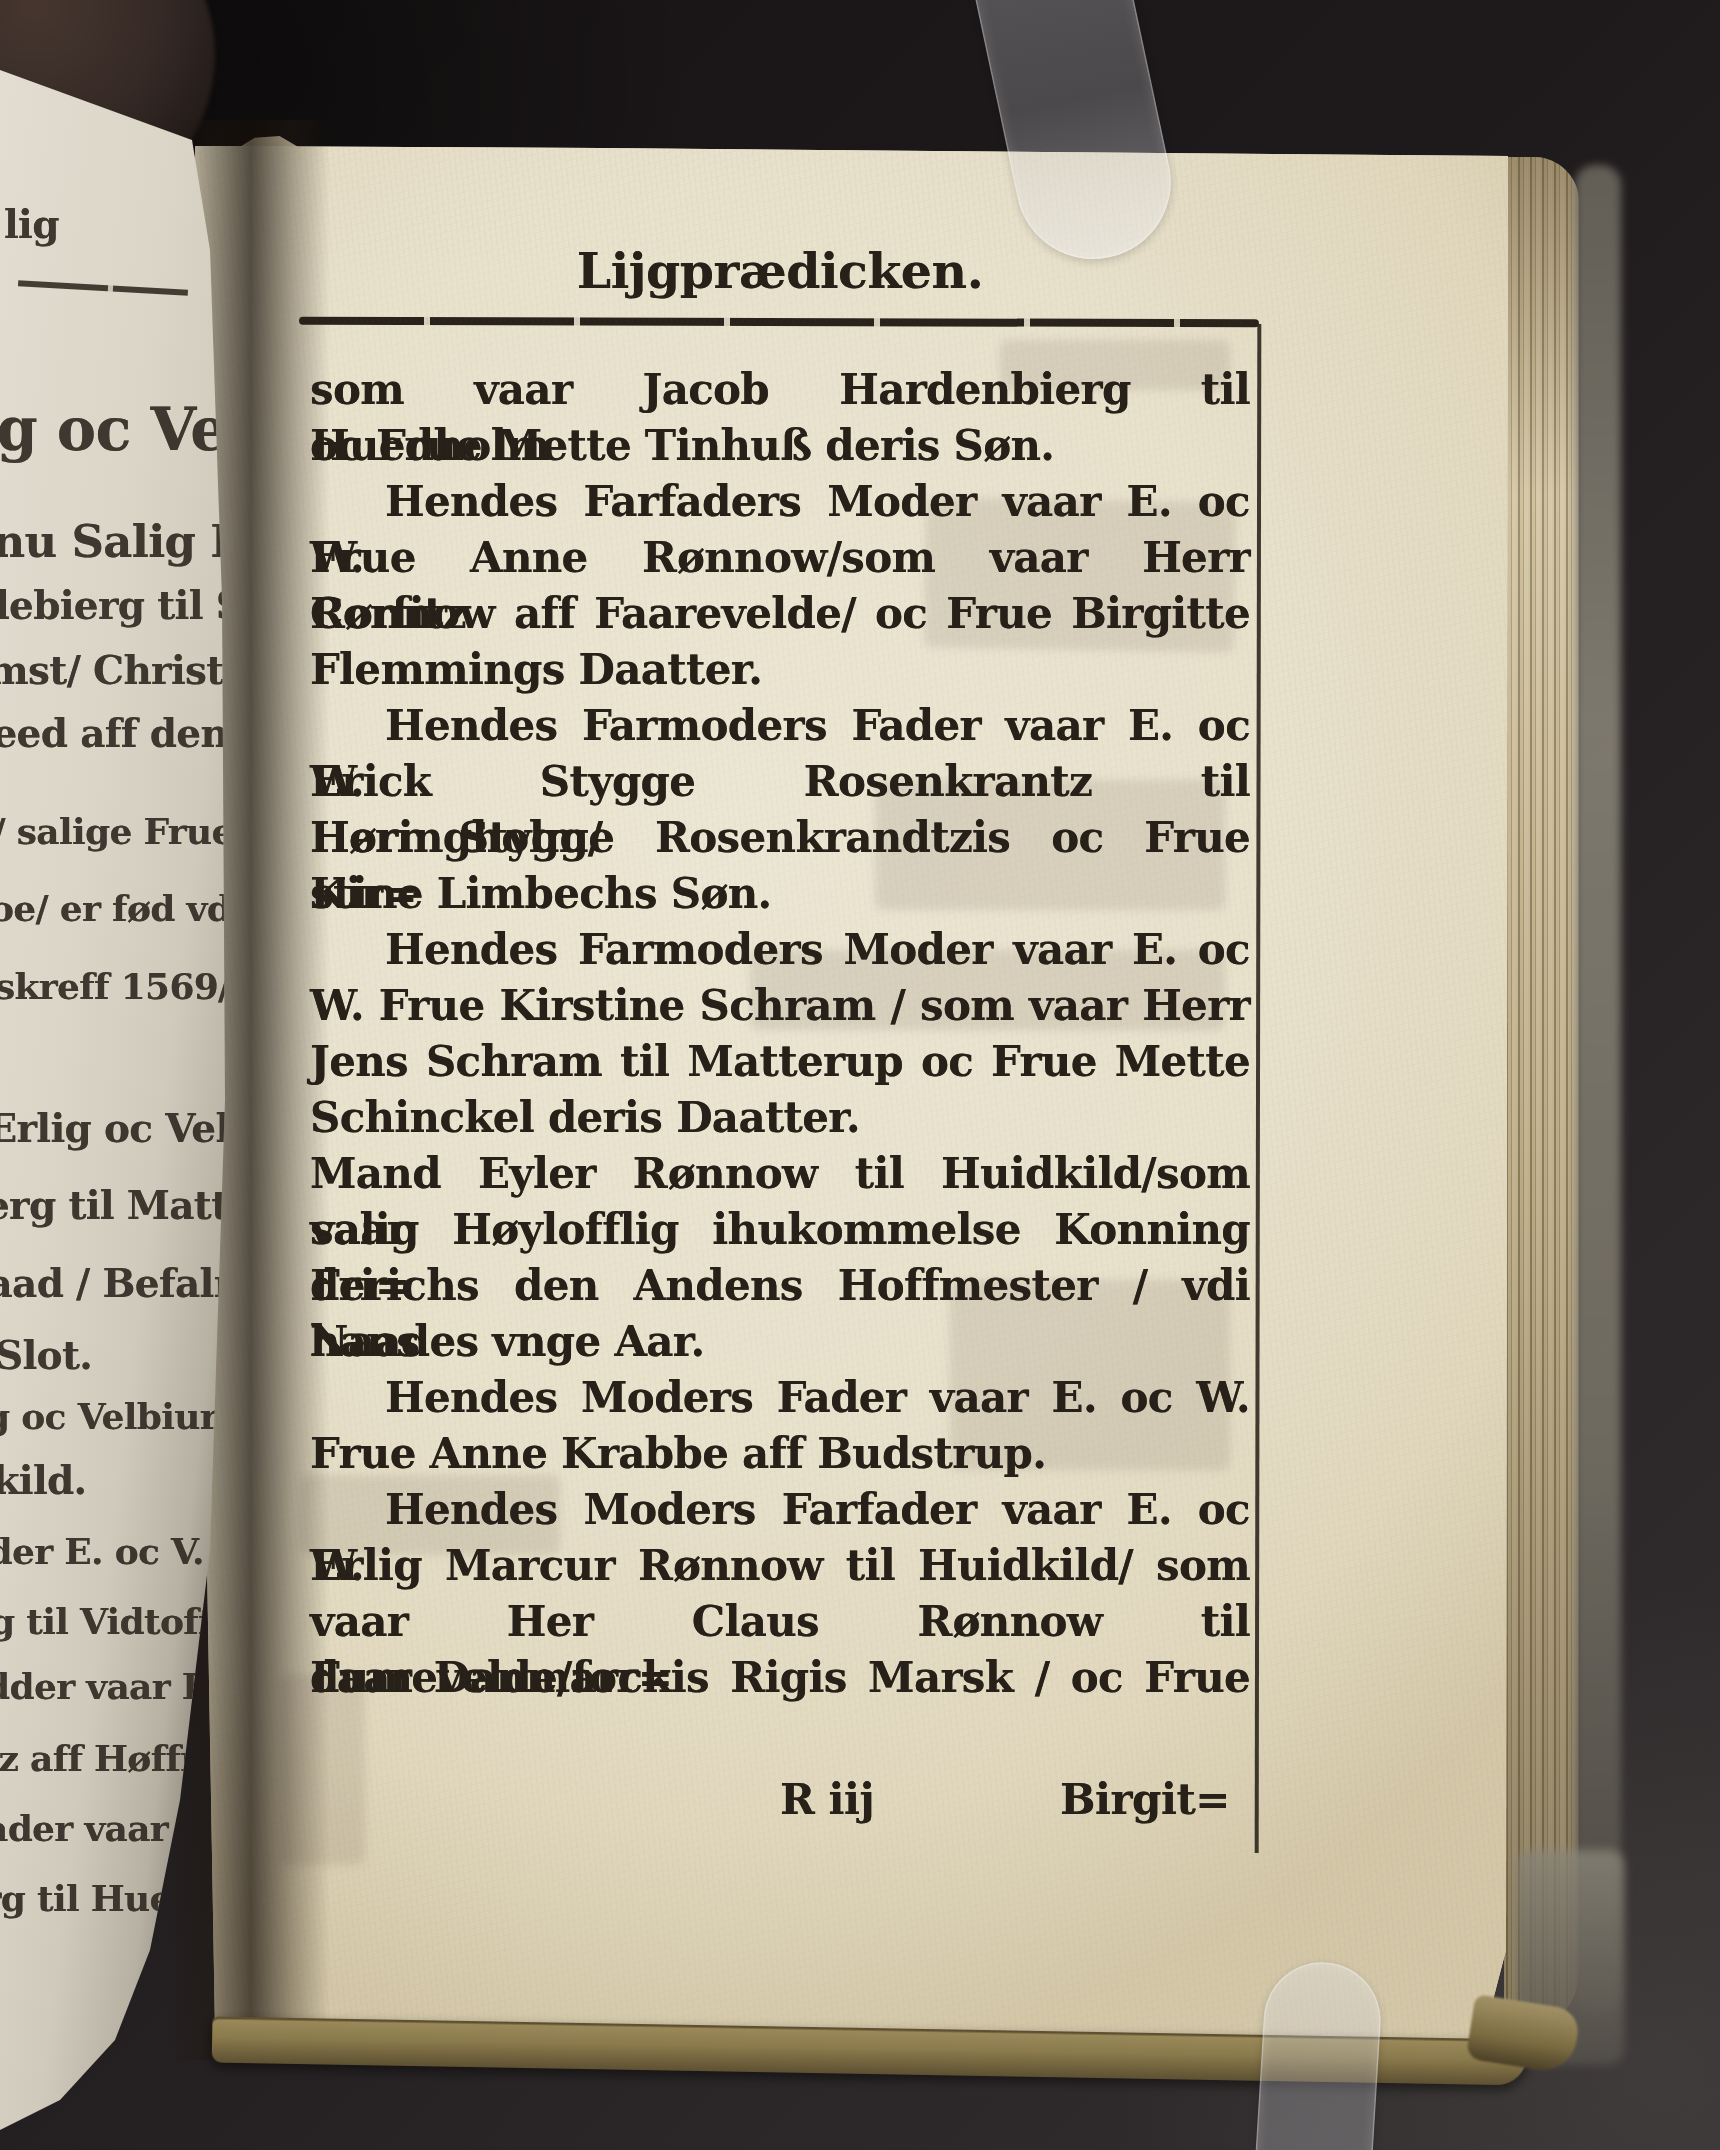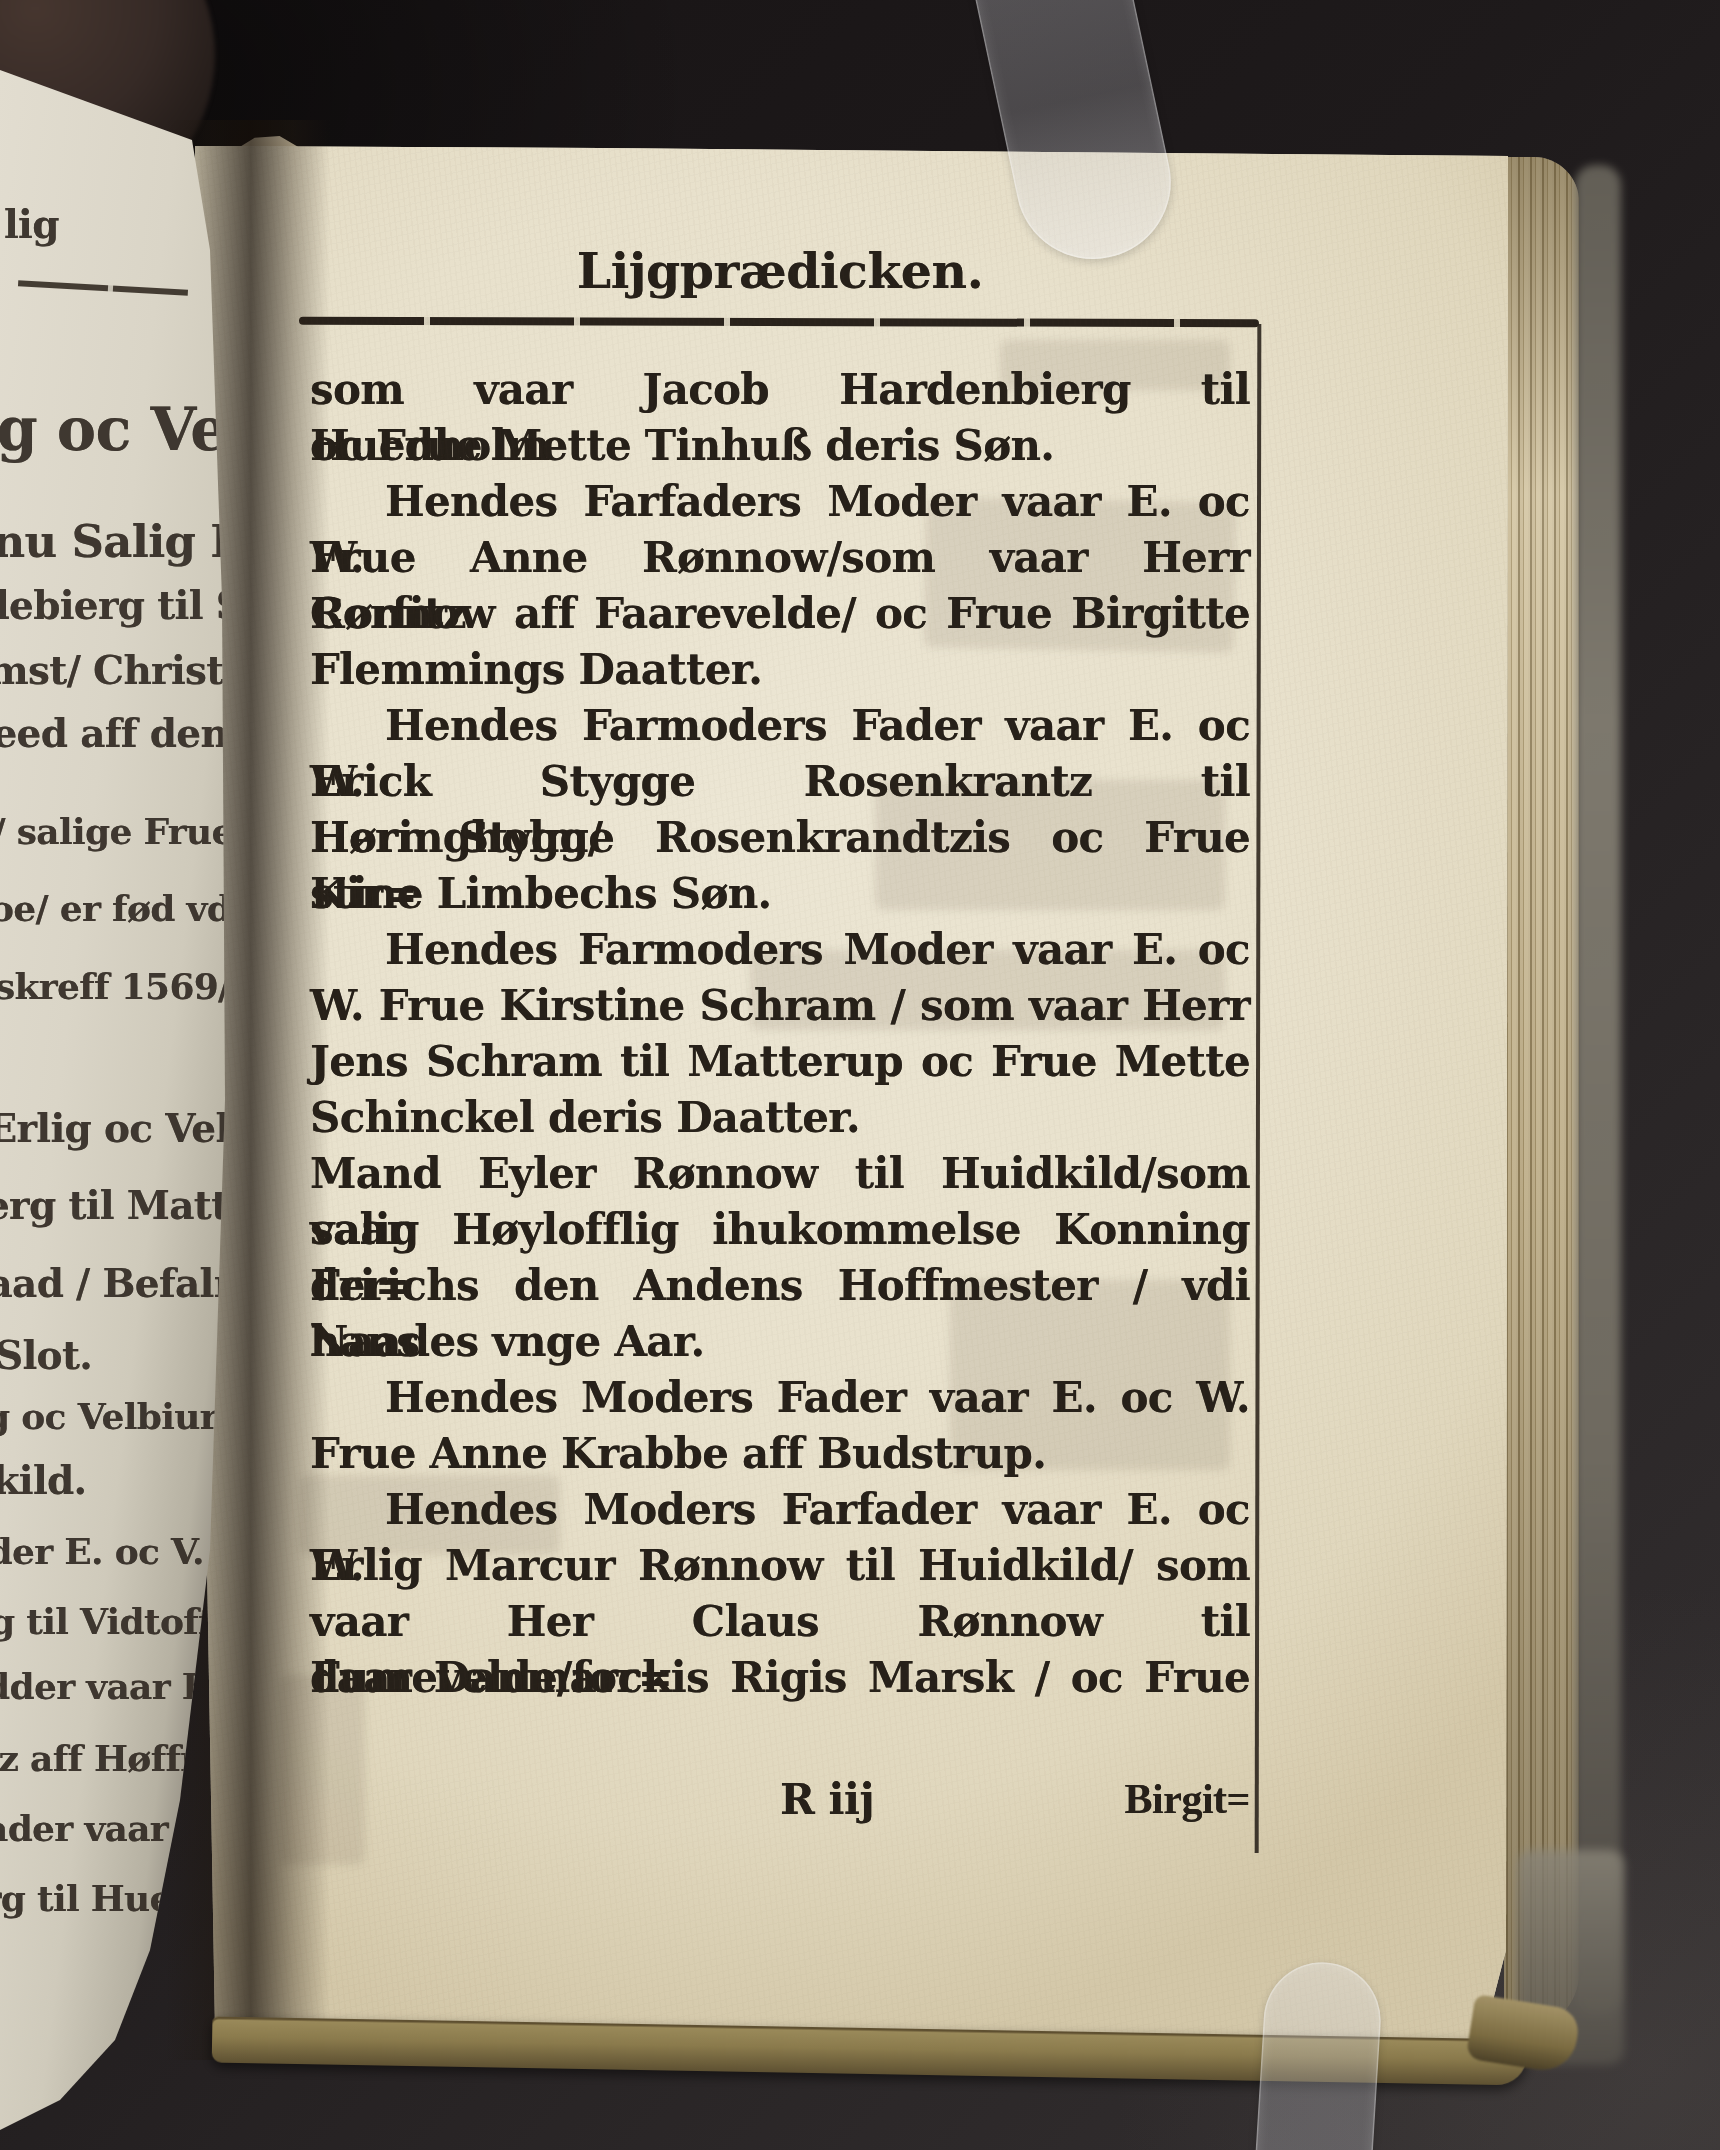--- a/index.html
+++ b/index.html
@@ -76,21 +76,21 @@
     font-size:42px;font-weight:700;letter-spacing:-0.7px;line-height:56px;
   }
   .body-lines .line{height:56px;white-space:nowrap;}
   .body-lines .line.just{white-space:normal;text-align:justify;text-align-last:justify;}
   .body-lines .line.indent{text-indent:75px;}
   .sig-row{
     position:absolute;left:310px;top:1775px;width:940px;height:56px;
     font-size:42px;font-weight:700;letter-spacing:-0.5px;display:flex;align-items:flex-start;
   }
   .sig-mark{margin-left:50%;}
-  .catchword{margin-left:auto;margin-right:0;font-family:Liberation Serif, serif;}
+  .catchword{margin-left:auto;margin-right:20px;}
 
   
   .gutter{
     position:absolute;left:165px;top:120px;width:165px;height:1940px;z-index:4;
     background:linear-gradient(90deg, rgba(30,22,14,0) 0%, rgba(30,22,14,.40) 28%,
                rgba(22,15,9,.70) 52%, rgba(40,30,18,.32) 78%, rgba(60,48,30,0) 100%);
   }
 
   
   .left-page{

